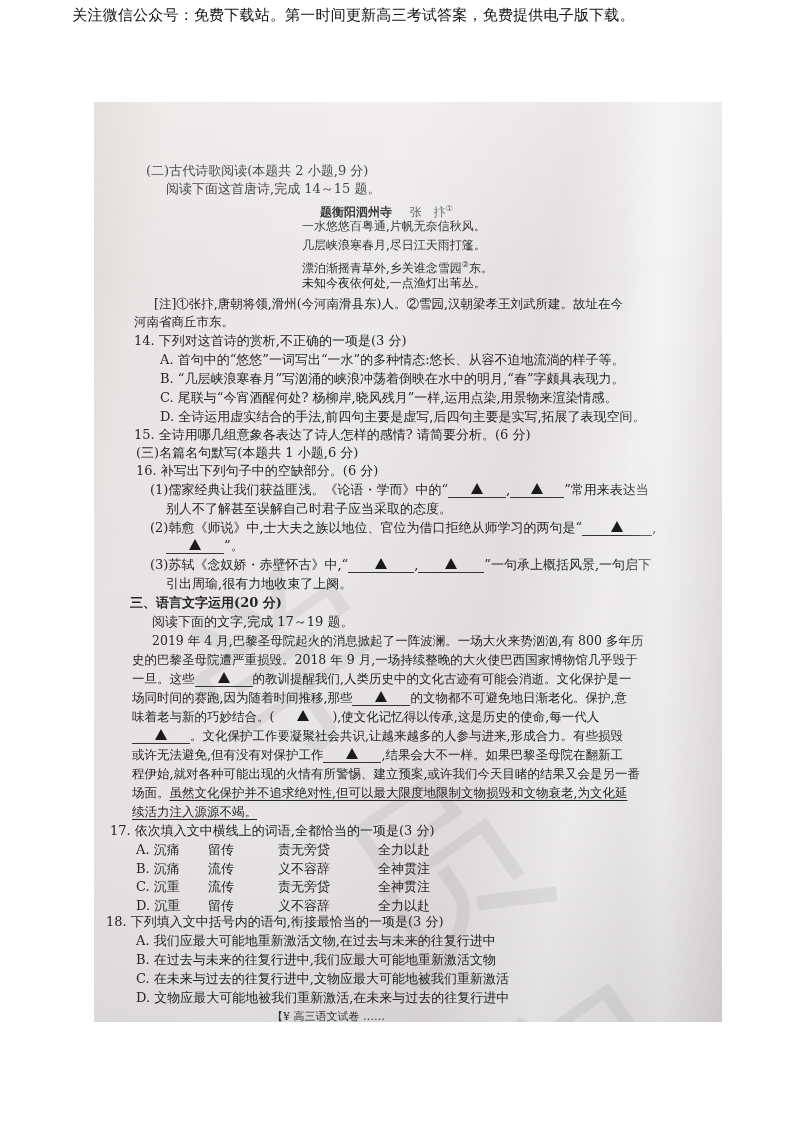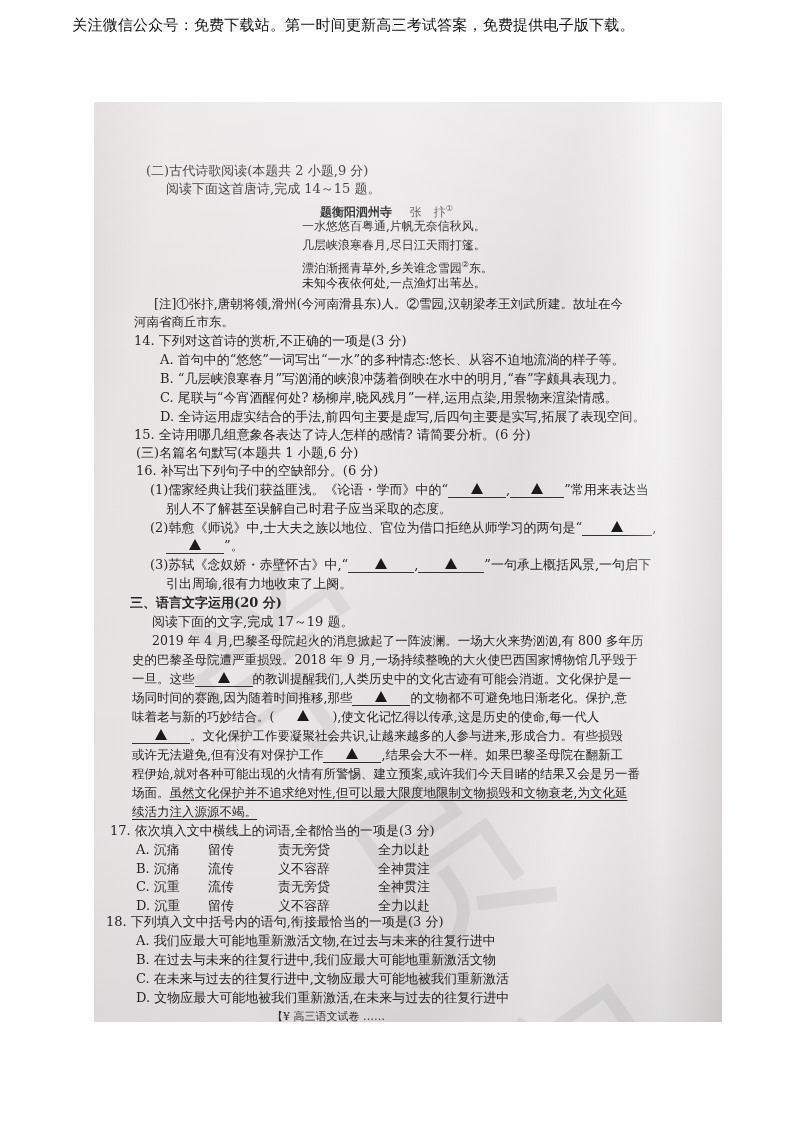--- a/index.html
+++ b/index.html
@@ -1,21 +1,21 @@
 <!DOCTYPE html>
 <html><head>
 <meta charset="utf-8">
 <style>
   html, body { margin: 0; padding: 0; }
   body {
     width: 793px; height: 1122px; background: #ffffff; position: relative; overflow: hidden;
     font-family: "DejaVu Serif", "Liberation Serif", serif; color: #262626;
   }
   .top-banner {
-    position: absolute; top: 16px; left: 0; width: 707px; text-align: center;
+    position: absolute; top: 6px; left: 0; width: 707px; text-align: center;
     font-family: "DejaVu Sans", "Liberation Sans", sans-serif; font-size: 15px; color: #111; letter-spacing: 0.2px;
   }
   .photo {
     position: absolute; left: 94px; top: 102px; width: 628px; height: 920px;
     background: linear-gradient(100deg, #dcd7d6 0%, #e9e5e5 10%, #ece9ea 40%, #e3dfe0 62%, #f0eeef 76%, #e6e3e4 88%, #d8d4d4 100%);
     overflow: hidden;
   }
   .photo::after {
     content: ""; position: absolute; left: 0; top: 0; right: 0; bottom: 0;
     background: linear-gradient(180deg, rgba(255,255,255,0.25) 0%, rgba(0,0,0,0) 20%, rgba(0,0,0,0.02) 80%, rgba(0,0,0,0.06) 100%);

